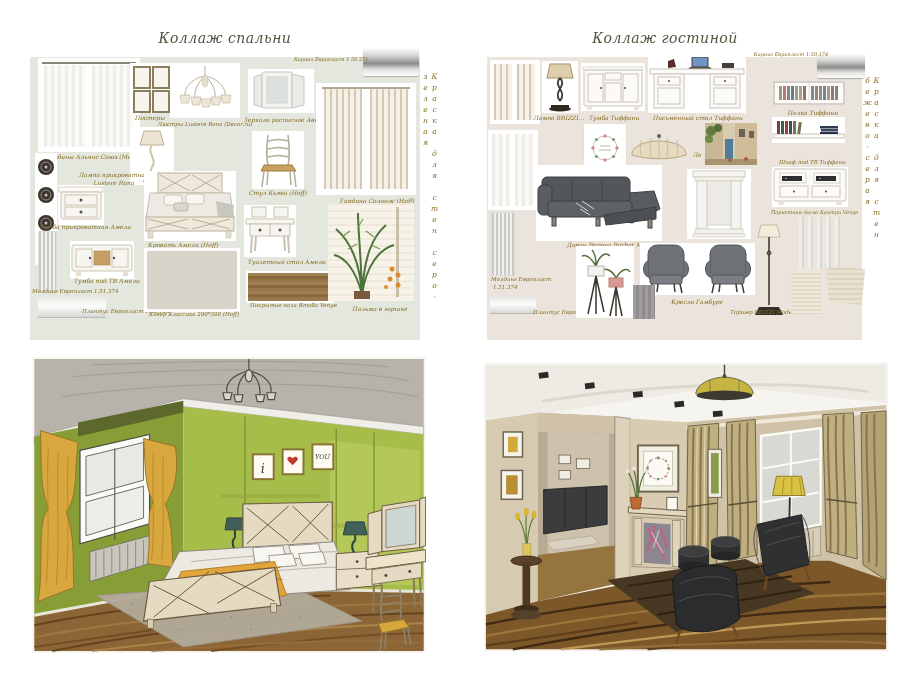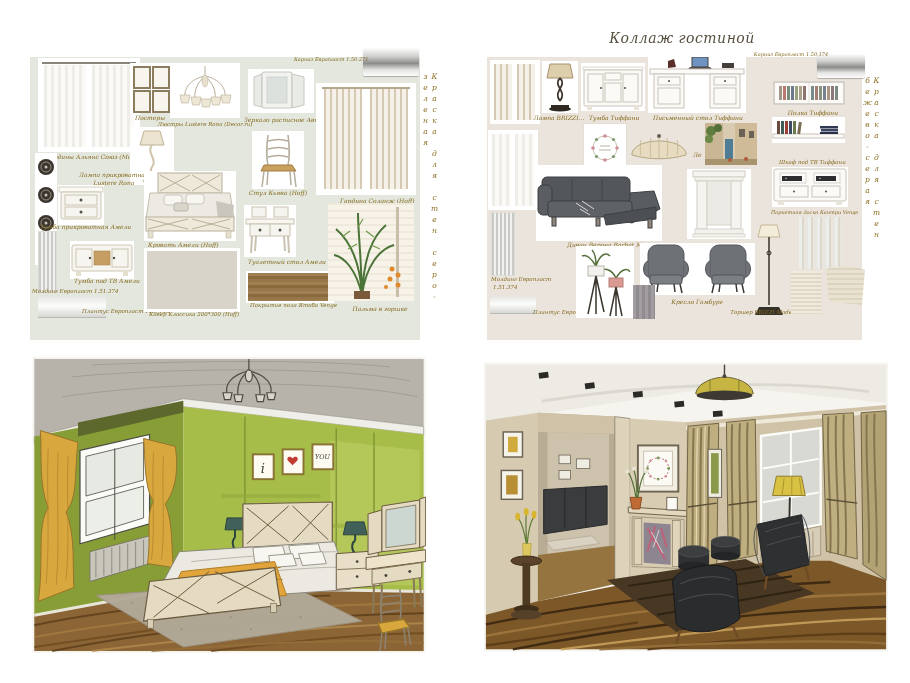--- a/index.html
+++ b/index.html
@@ -26,21 +26,22 @@
   .swatch2{background:repeating-linear-gradient(180deg,#e9e2d1 0 3px,#ddd4bf 3px 5px);
            clip-path:polygon(0 10%,55% 0,100% 12%,92% 100%,8% 92%)}
   .sk{position:absolute}
   svg{display:block}
 </style>
 </head>
 <body>
 
 <div class="board">
 
-  <div class="btitle" style="left:572px;top:30px">Коллаж гостиной</div>
+  <div class="btitle" style="left:115px;top:30px">Коллаж спальни</div>
+  <div class="btitle" style="left:555px;top:30px">Коллаж гостиной</div>
 
   <div class="panel" style="left:30px;top:57px;width:390px;height:283px;background:#e4e7dd">
 
     <div class="card" style="left:8px;top:1px;width:102px;height:94px">
       <div style="position:absolute;left:4px;top:4px;right:4px;height:2px;background:#8a857b"></div>
       <div class="sheerA" style="position:absolute;left:6px;top:7px;width:42px;height:82px"></div>
       <div class="sheerA" style="position:absolute;left:54px;top:7px;width:42px;height:82px"></div>
     </div>
     <div class="lbl c" style="left:12px;top:96px;width:100px">Гардины Альянс Союз (Мир)</div>
 

